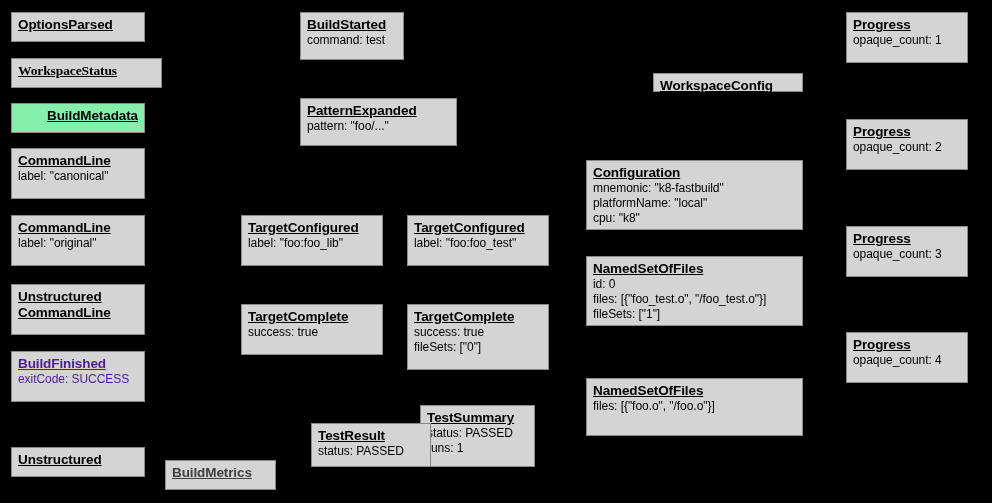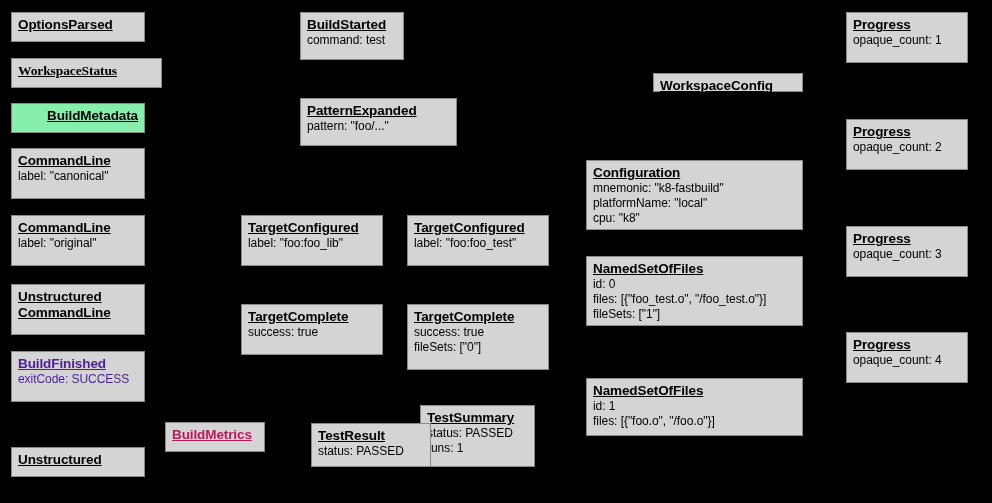--- a/index.html
+++ b/index.html
@@ -118,29 +118,29 @@
     <div class="node" style="left: 846px; top: 332px; width: 122px; height: 51px; background: rgb(212, 212, 212); border-color: rgb(138, 138, 138); color: rgb(0, 0, 0);">
       <div class="node-title">Progress</div>
       <div class="node-fields"><div>opaque_count: 4</div></div>
     </div>
     <div class="node" style="left: 11px; top: 351px; width: 134px; height: 51px; background: rgb(212, 212, 212); border-color: rgb(138, 138, 138); color: #4c1d95;">
       <div class="node-title">BuildFinished</div>
       <div class="node-fields"><div>exitCode: SUCCESS</div></div>
     </div>
     <div class="node" style="left: 586px; top: 378px; width: 217px; height: 58px; background: rgb(212, 212, 212); border-color: rgb(138, 138, 138); color: rgb(0, 0, 0);">
       <div class="node-title">NamedSetOfFiles</div>
-      <div class="node-fields"><div>id: 1</div><div>files: [{"foo.o", "/foo.o"}]</div></div>
+      <div class="node-fields"><div>files: [{"foo.o", "/foo.o"}]</div></div>
     </div>
     <div class="node" style="left: 420px; top: 405px; width: 115px; height: 62px; background: rgb(212, 212, 212); border-color: rgb(138, 138, 138); color: rgb(0, 0, 0);">
       <div class="node-title">TestSummary</div>
       <div class="node-fields"><div>status: PASSED</div><div>runs: 1</div></div>
     </div>
     <div class="node" style="left: 311px; top: 423px; width: 120px; height: 44px; background: rgb(212, 212, 212); border-color: rgb(138, 138, 138); color: rgb(0, 0, 0);">
       <div class="node-title">TestResult</div>
       <div class="node-fields"><div>status: PASSED</div></div>
     </div>
     <div class="node" style="left: 11px; top: 447px; width: 134px; height: 30px; background: rgb(212, 212, 212); border-color: rgb(138, 138, 138); color: rgb(0, 0, 0);">
       <div class="node-title">Unstructured</div>
     </div>
-    <div class="node" style="left: 165px; top: 422px; width: 100px; height: 30px; background: rgb(212, 212, 212); border-color: rgb(138, 138, 138); color: #be185d;">
+    <div class="node" style="left: 165px; top: 460px; width: 111px; height: 30px; background: rgb(212, 212, 212); border-color: rgb(138, 138, 138); color: #404040;">
       <div class="node-title">BuildMetrics</div>
     </div>
   </div>
 
 </body></html>

